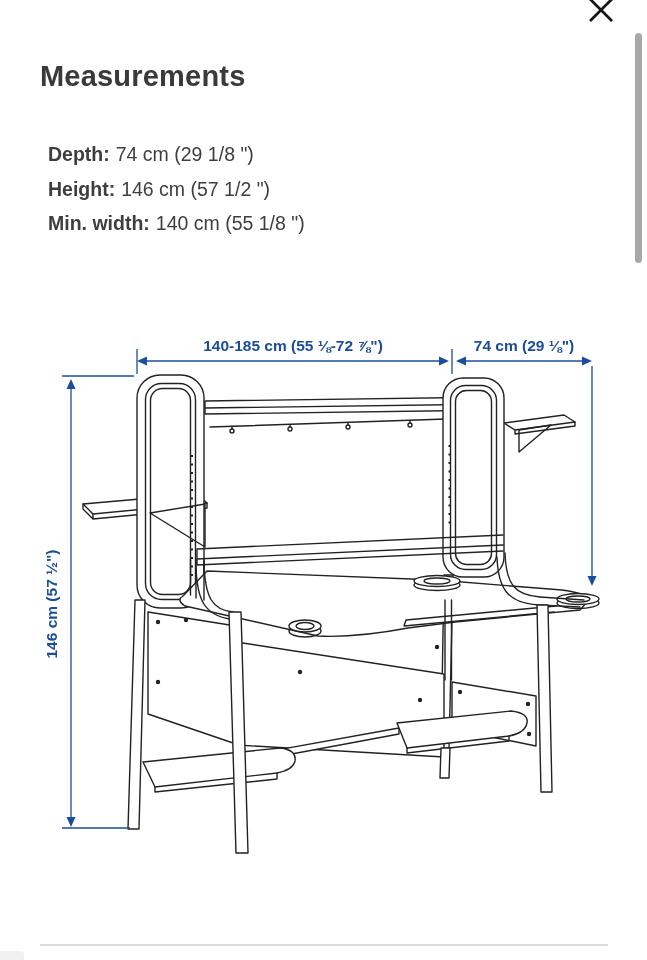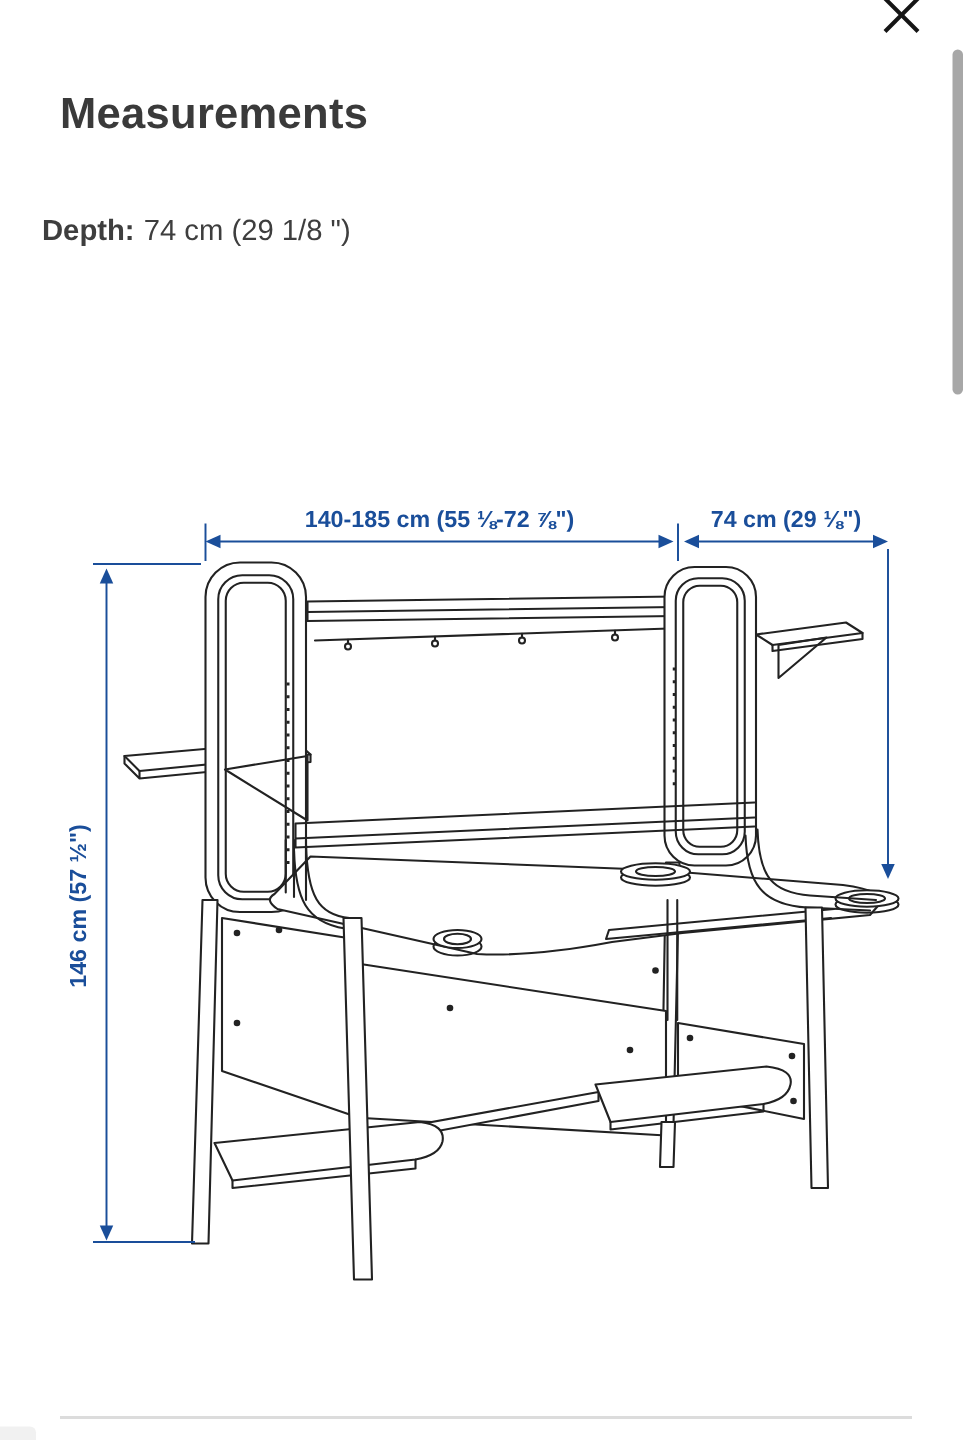--- a/index.html
+++ b/index.html
@@ -11,21 +11,21 @@
   .close-btn{
     position:absolute;left:584px;top:-6px;width:34px;height:34px;
     background:transparent;border:none;padding:0;cursor:pointer;
   }
   .close-btn svg{display:block;width:34px;height:34px;}
   .modal-title{
     position:absolute;left:40px;top:60px;margin:0;
     font-size:29px;font-weight:700;color:#3a3a3a;letter-spacing:.2px;
   }
   .spec-list{
-    position:absolute;left:28px;top:137px;
+    position:absolute;left:48px;top:137px;
     font-size:19.5px;color:#3e3e3e;line-height:34.5px;white-space:nowrap;
   }
   .spec-label{font-weight:700;}
   .spec-value{margin-left:6px;}
   .diagram{position:absolute;left:0;top:320px;width:647px;height:580px;}
   
   .dl{stroke:#222222;stroke-width:1.4;fill:none;stroke-linecap:round;stroke-linejoin:round;}
   .df{stroke:#222222;stroke-width:1.4;fill:#ffffff;stroke-linejoin:round;}
   .screw{fill:#222222;stroke:none;}
   .holes{stroke:#222222;stroke-width:2;stroke-dasharray:2 6.5;fill:none;}
@@ -56,20 +56,26 @@
       <line x1="28" y1="5" x2="6" y2="27" stroke="#151515" stroke-width="2.7"></line>
     </svg>
   </button>
 
   <h1 class="modal-title">Measurements</h1>
 
   <div class="spec-list">
     <div class="spec-row">
       <span class="spec-label">Depth:</span><span class="spec-value">74 cm (29 1/8 ")</span>
     </div>
+    <div class="spec-row">
+      <span class="spec-label">Height:</span><span class="spec-value">146 cm (57 1/2 ")</span>
+    </div>
+    <div class="spec-row">
+      <span class="spec-label">Min. width:</span><span class="spec-value">140 cm (55 1/8 ")</span>
+    </div>
   </div>
 
   <svg class="diagram" viewBox="0 320 647 580">
 
     <g>
 
       <g>
         <path class="dl" d="M205,401 L500,397 M205,408 L500,404 M205,414 L500,410 M205,401 V414 M500,397 V410"></path>
       </g>
 

